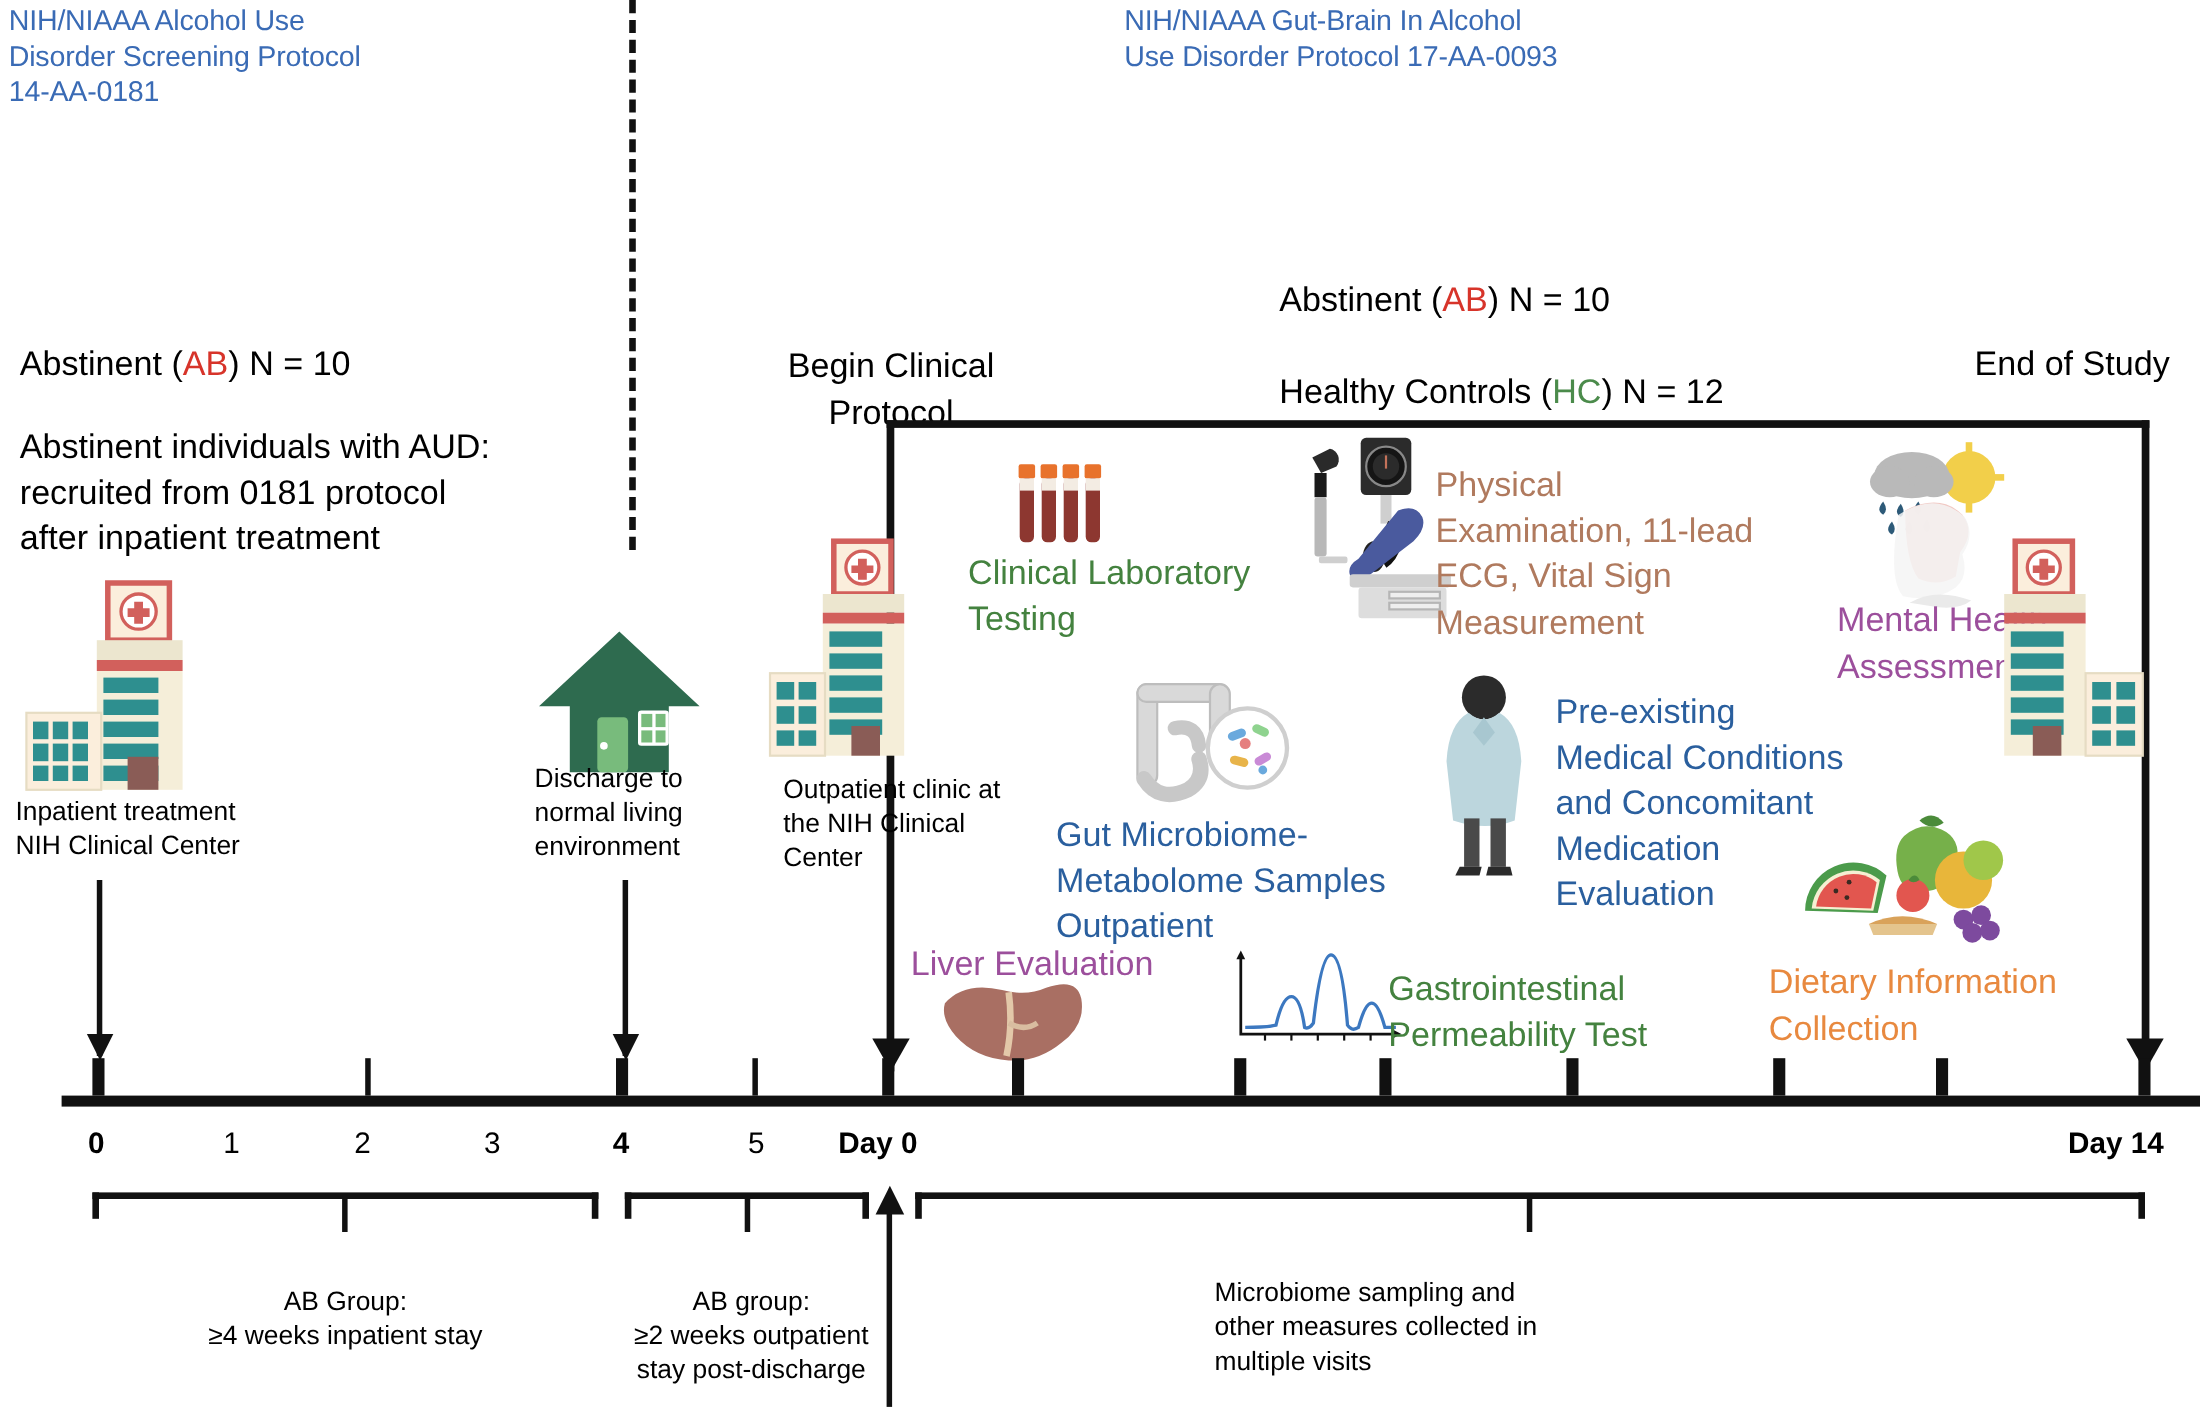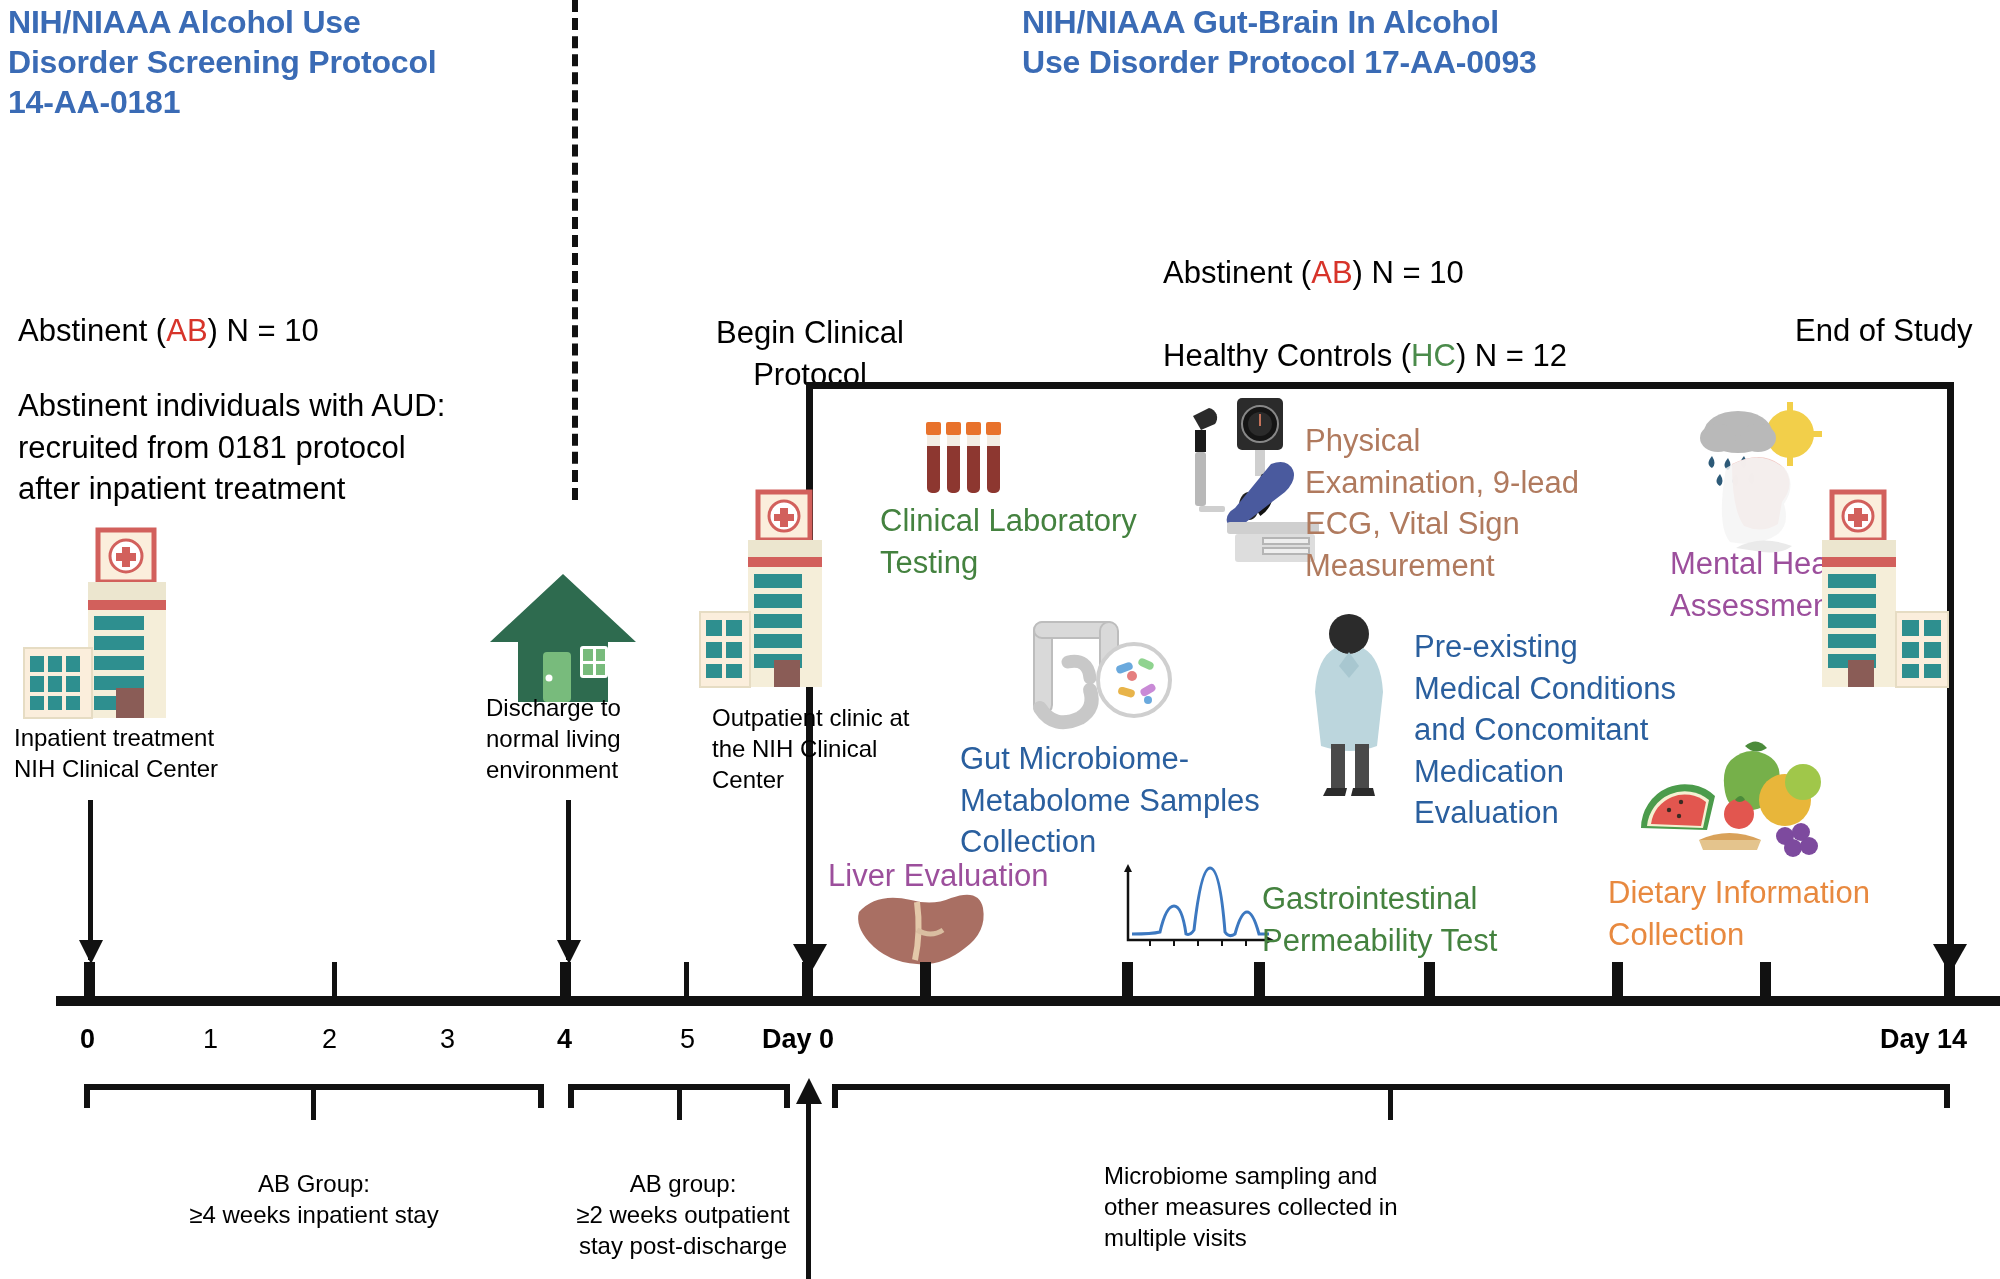--- a/index.html
+++ b/index.html
@@ -2,21 +2,21 @@
 <html><head>
 <meta charset="utf-8">
 <style>
   html,body{margin:0;padding:0;background:#ffffff;}
   body{
     width:2000px;height:1279px;position:relative;overflow:hidden;
     font-family:"Liberation Sans",sans-serif;color:#000;
   }
   .abs{position:absolute;}
   .proto-title{
-    font-weight:bold;font-size:32px;line-height:1.25;color:#3a6bb5;
+    font-weight:normal;font-size:26px;line-height:1.25;color:#3a6bb5;
     letter-spacing:-0.2px;white-space:pre-line;
   }
   .cohort{font-size:31px;line-height:1.34;white-space:pre-line;}
   .body-txt{font-size:24px;line-height:1.3;white-space:pre-line;}
   .tick-label{font-size:27px;}
   .tick-label.bold{font-weight:bold;}
   .ab{color:#d7342a;}
   .cd{color:#3a6bb5;}
   .hc{color:#4b8b4b;}
   .c-green{color:#44823f;}
@@ -198,21 +198,21 @@
     <rect x="52" y="124" width="92" height="12" rx="3" fill="#cfcfcf"></rect>
     <rect x="60" y="136" width="80" height="28" rx="3" fill="#ddd"></rect>
     <g stroke="#b5b5b5" stroke-width="2" fill="#eee">
       <rect x="88" y="140" width="46" height="6"></rect>
         <rect x="88" y="150" width="46" height="6"></rect>
     </g>
     <rect x="24" y="108" width="26" height="6" rx="2" fill="#cfcfcf"></rect>
   </svg>
 </div>
 <div class="abs cohort c-brown" style="left:1305px;top:420px;width:310px;">Physical
-Examination, 9-lead
+Examination, 11-lead
 ECG, Vital Sign
 Measurement</div>
 
 <div class="abs" style="left:1680px;top:402px;">
   <svg width="160" height="150" viewBox="0 0 160 150">
     <circle cx="110" cy="32" r="24" fill="#f2cf4a"></circle>
     <g fill="#f2cf4a">
       <rect x="107" y="0" width="6" height="10"></rect>
         <rect x="107" y="54" width="6" height="10"></rect>
       <rect x="78" y="29" width="10" height="6"></rect>
@@ -252,21 +252,21 @@
       <rect x="116" y="52" width="16" height="8" rx="4" fill="#8fd38f" transform="rotate(25 124 56)"></rect>
       <rect x="96" y="80" width="17" height="8" rx="4" fill="#e8b44a" transform="rotate(15 104 84)"></rect>
       <rect x="118" y="78" width="16" height="8" rx="4" fill="#c98ad6" transform="rotate(-30 126 82)"></rect>
       <circle cx="110" cy="68" r="5" fill="#e57f7f"></circle>
       <circle cx="126" cy="92" r="4" fill="#6aa9dd"></circle>
     </g>
   </svg>
 </div>
 <div class="abs cohort c-blue" style="left:960px;top:738px;width:320px;">Gut Microbiome-
 Metabolome Samples
-Collection</div>
+Outpatient</div>
 
 <div class="abs" style="left:1305px;top:612px;">
   <svg width="90" height="185" viewBox="0 0 90 185">
     <circle cx="44" cy="22" r="20" fill="#2b2b2b"></circle>
     <path d="M30 36 q14 12 28 0 q18 10 20 44 l-6 54 q-26 10 -56 0 l-6 -54 q2 -34 20 -44z" fill="#bcd6dd"></path>
     <path d="M44 40 l10 14 l-10 12 l-10 -12z" fill="#a8c7d0"></path>
     <rect x="26" y="132" width="14" height="44" fill="#4a4a4a"></rect>
     <rect x="50" y="132" width="14" height="44" fill="#4a4a4a"></rect>
     <path d="M22 176 h20 l-2 8 h-22z" fill="#2b2b2b"></path>
     <path d="M48 176 h20 l2 8 h-24z" fill="#2b2b2b"></path>

